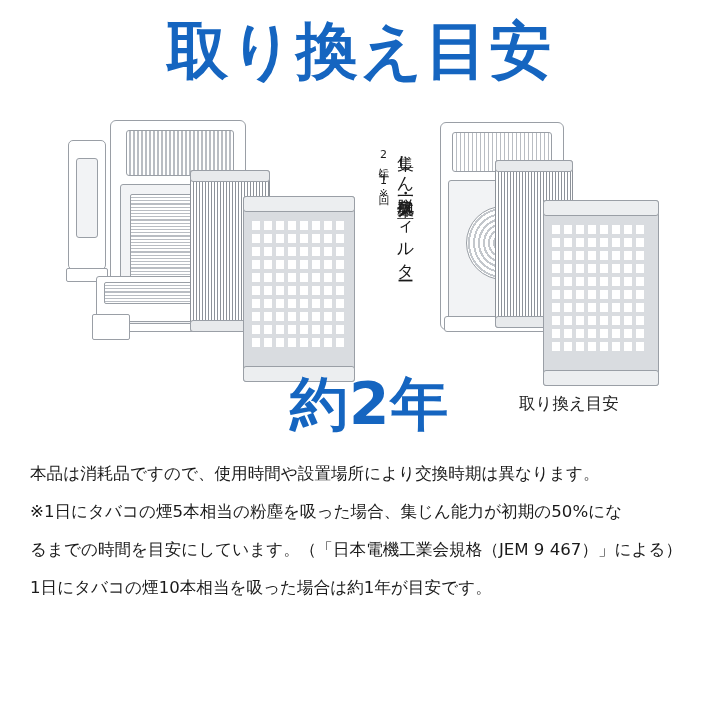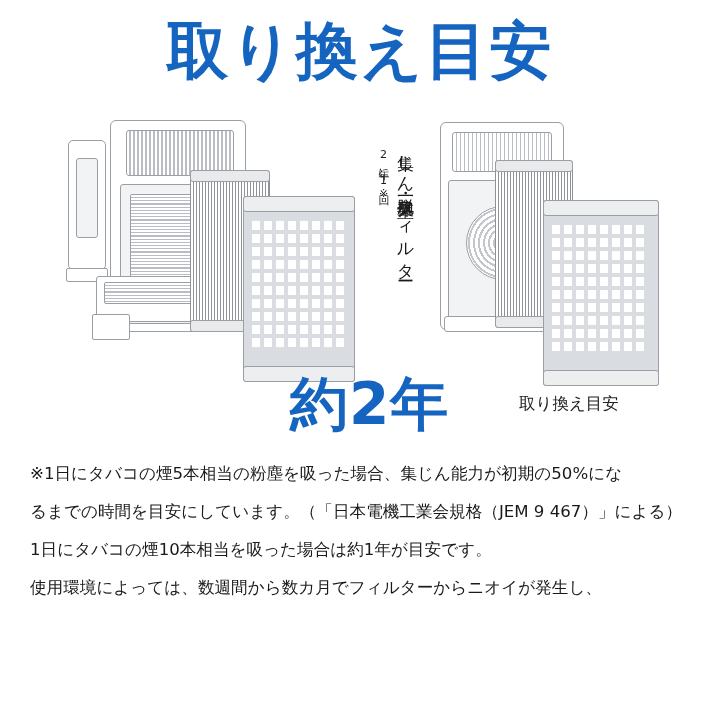--- a/index.html
+++ b/index.html
@@ -391,17 +391,17 @@
 
   <div class="vtext main" style="left:395px; top:34px;">集じん・脱臭一体型フィルター</div>
   <div class="vtext small" style="left:375px; top:40px;">2年に1回※</div>
 
   <div class="cap" style="left:519px; top:285px;">取り換え目安</div>
 
   <div class="years" style="left:290px; top:258px;">約2年</div>
 </div>
 
 <div class="body-text">
+  <p>本品は消耗品ですので、使用時間や設置場所により交換時期は異なります。</p>
   <p>※1日にタバコの煙5本相当の粉塵を吸った場合、集じん能力が初期の50%にな</p>
   <p>るまでの時間を目安にしています。（「日本電機工業会規格（JEM 9 467）」による）</p>
   <p>1日にタバコの煙10本相当を吸った場合は約1年が目安です。</p>
-  <p>使用環境によっては、数週間から数カ月でフィルターからニオイが発生し、</p>
 </div>
 
 </body></html>

